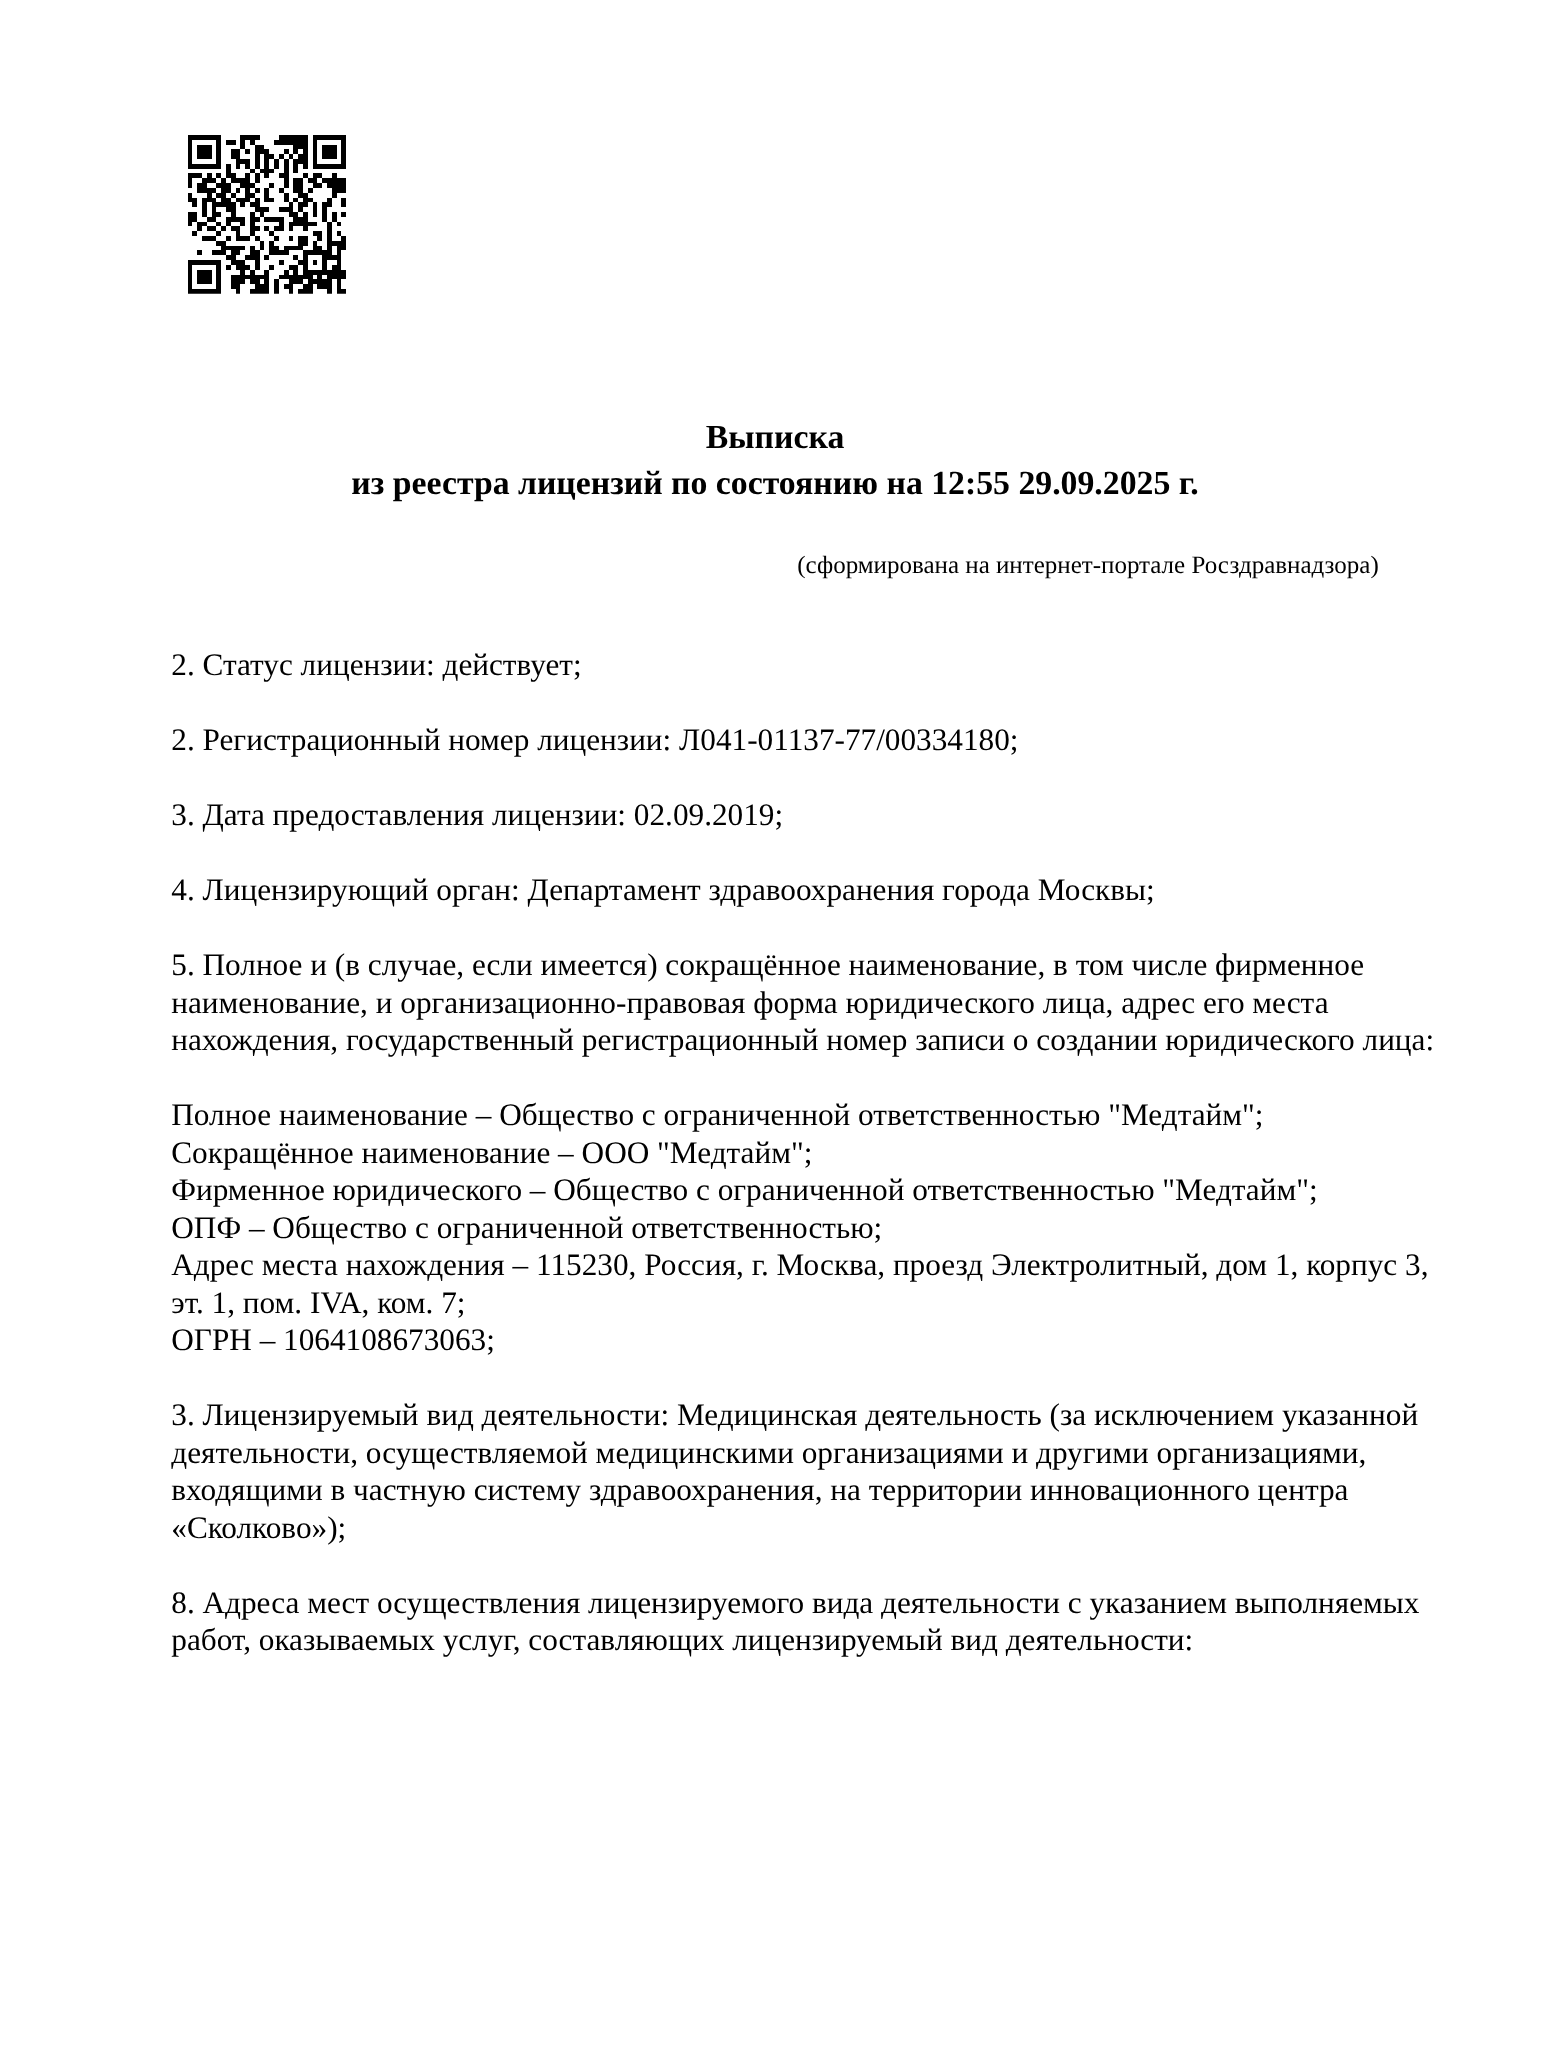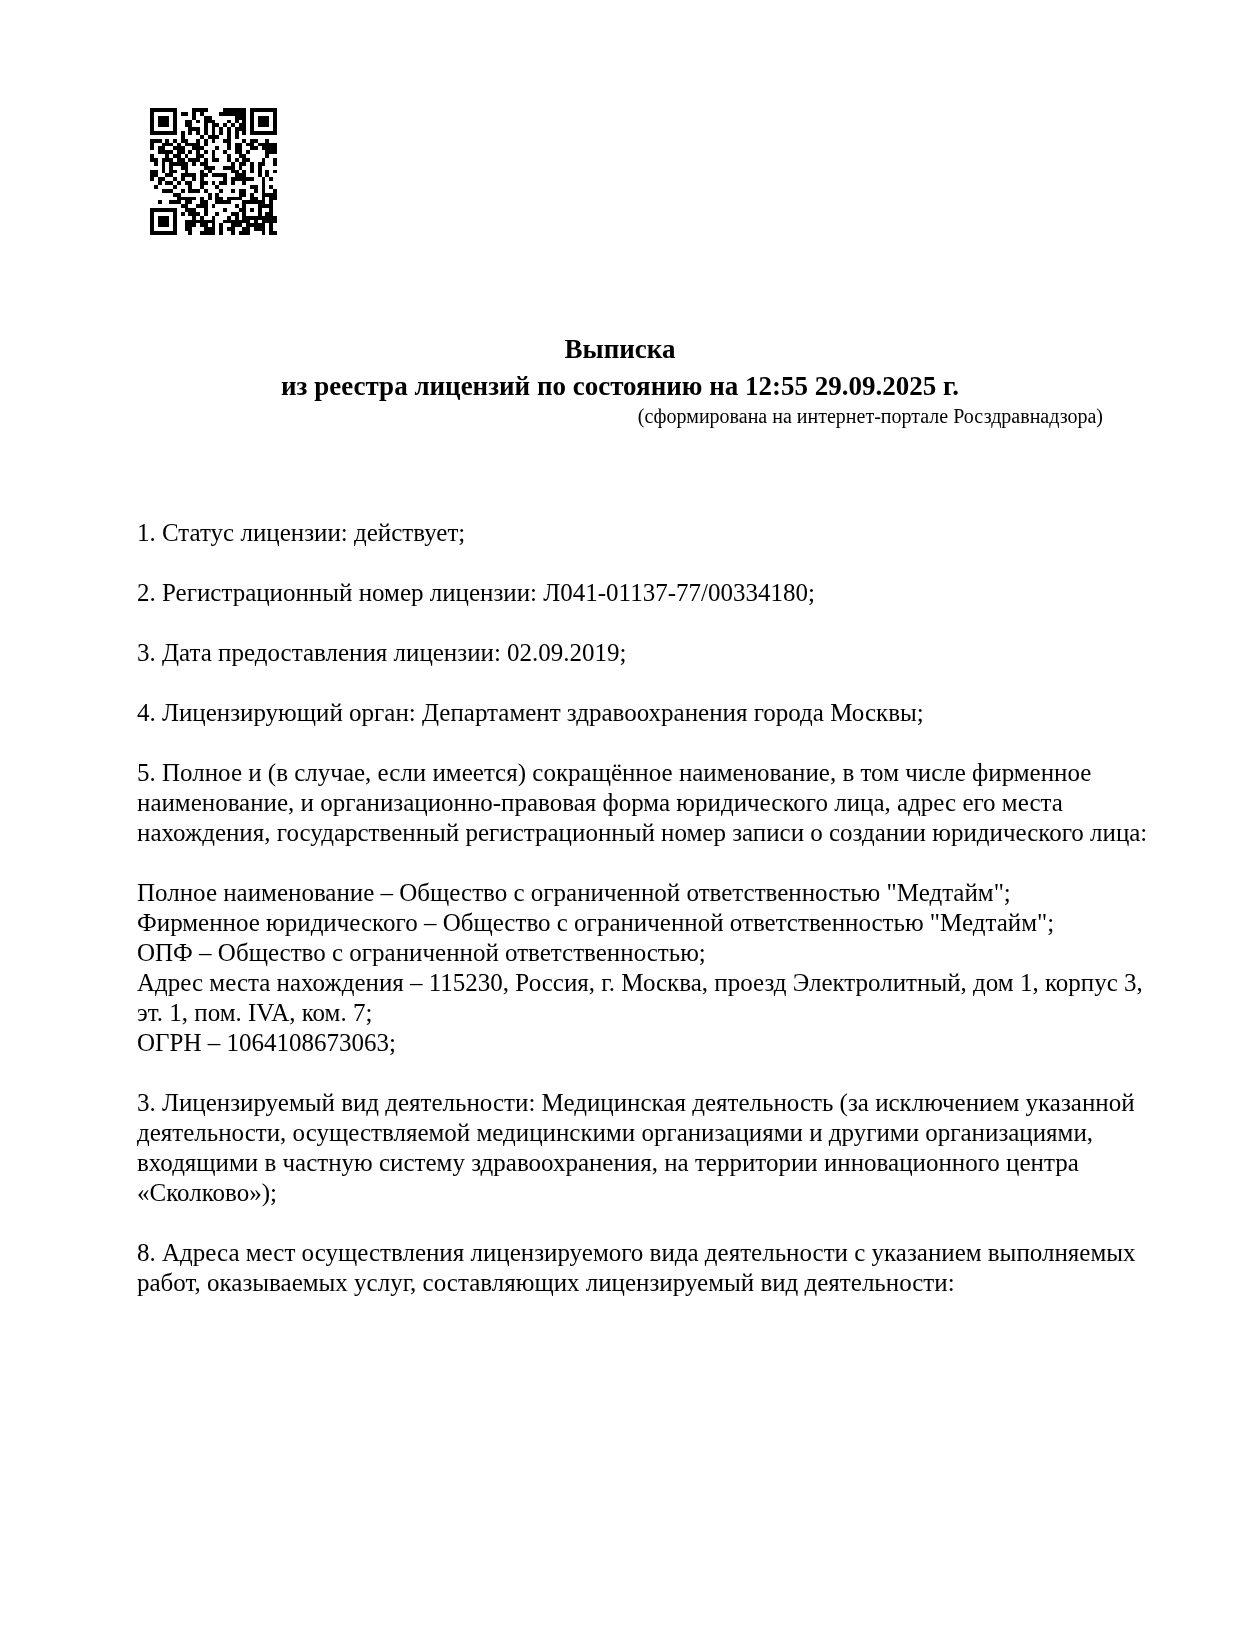--- a/index.html
+++ b/index.html
@@ -29,21 +29,21 @@
     top: 331px;
     text-align: center;
     font-weight: bold;
     font-size: 27px;
     line-height: 37px;
   }
   .subtitle {
     position: absolute;
     left: 137px;
     right: 137px;
-    top: 403px;
+    top: 439px;
     text-align: right;
     font-size: 20px;
     line-height: 26px;
   }
   .doc-body {
     position: absolute;
     left: 137px;
     right: 60px;
     top: 518px;
     font-size: 25px;
@@ -617,38 +617,39 @@
 
   <div class="title-block">
     <div class="line">Выписка</div>
     <div class="line">из реестра лицензий по состоянию на 12:55 29.09.2025 г.</div>
   </div>
 
   <div class="subtitle">(сформирована на интернет-портале Росздравнадзора)</div>
 
   <div class="doc-body">
       <div class="paragraph">
-        <div class="line">1. Статус лицензии: действует;</div>
+        <div class="line">2. Статус лицензии: действует;</div>
       </div>
       <div class="paragraph">
         <div class="line">2. Регистрационный номер лицензии: Л041-01137-77/00334180;</div>
       </div>
       <div class="paragraph">
         <div class="line">3. Дата предоставления лицензии: 02.09.2019;</div>
       </div>
       <div class="paragraph">
         <div class="line">4. Лицензирующий орган: Департамент здравоохранения города Москвы;</div>
       </div>
       <div class="paragraph">
         <div class="line">5. Полное и (в случае, если имеется) сокращённое наименование, в том числе фирменное</div>
         <div class="line">наименование, и организационно-правовая форма юридического лица, адрес его места</div>
         <div class="line">нахождения, государственный регистрационный номер записи о создании юридического лица:</div>
       </div>
       <div class="paragraph">
         <div class="line">Полное наименование – Общество с ограниченной ответственностью "Медтайм";</div>
+        <div class="line">Сокращённое наименование – ООО "Медтайм";</div>
         <div class="line">Фирменное юридического – Общество с ограниченной ответственностью "Медтайм";</div>
         <div class="line">ОПФ – Общество с ограниченной ответственностью;</div>
         <div class="line">Адрес места нахождения – 115230, Россия, г. Москва, проезд Электролитный, дом 1, корпус 3,</div>
         <div class="line">эт. 1, пом. IVA, ком. 7;</div>
         <div class="line">ОГРН – 1064108673063;</div>
       </div>
       <div class="paragraph">
         <div class="line">3. Лицензируемый вид деятельности: Медицинская деятельность (за исключением указанной</div>
         <div class="line">деятельности, осуществляемой медицинскими организациями и другими организациями,</div>
         <div class="line">входящими в частную систему здравоохранения, на территории инновационного центра</div>

